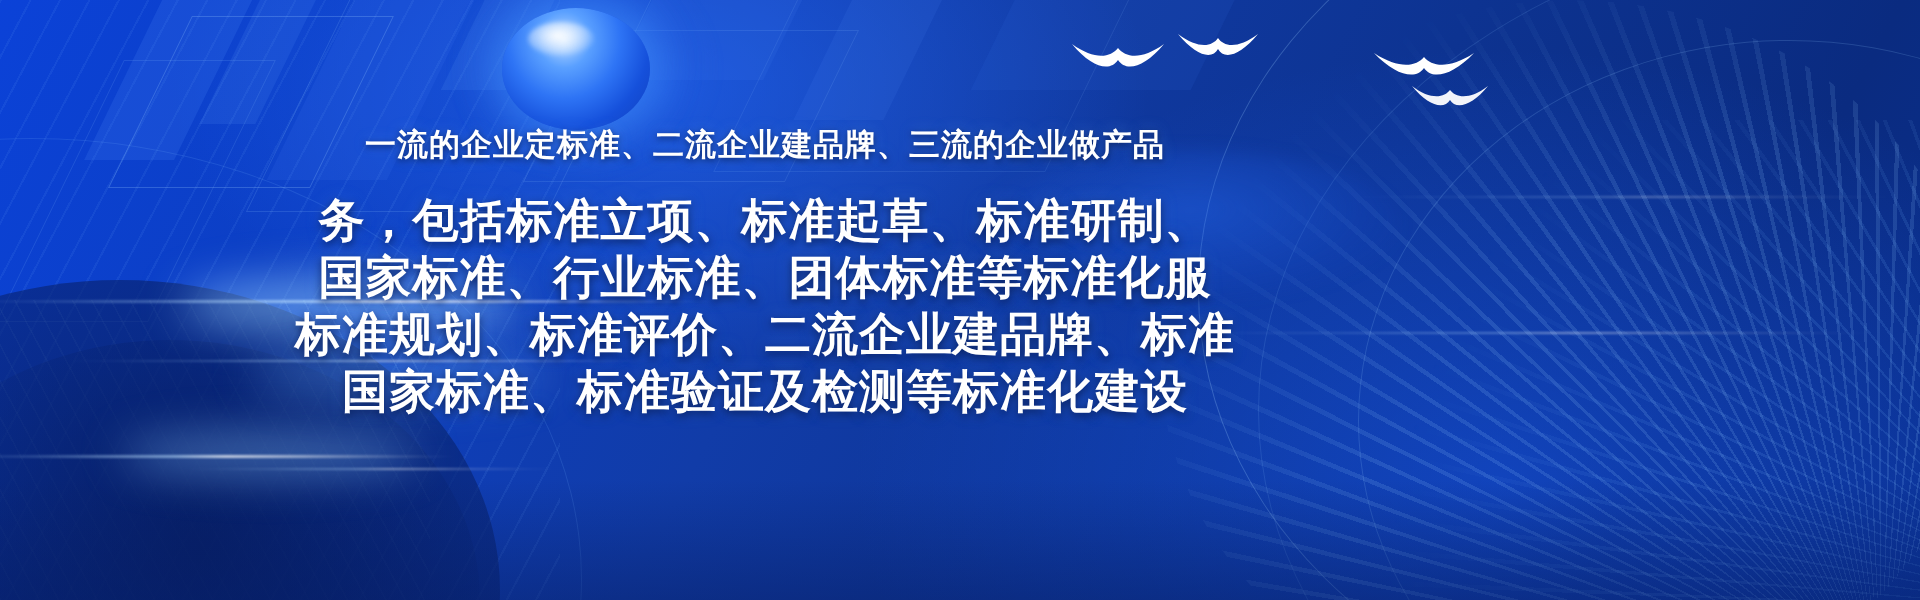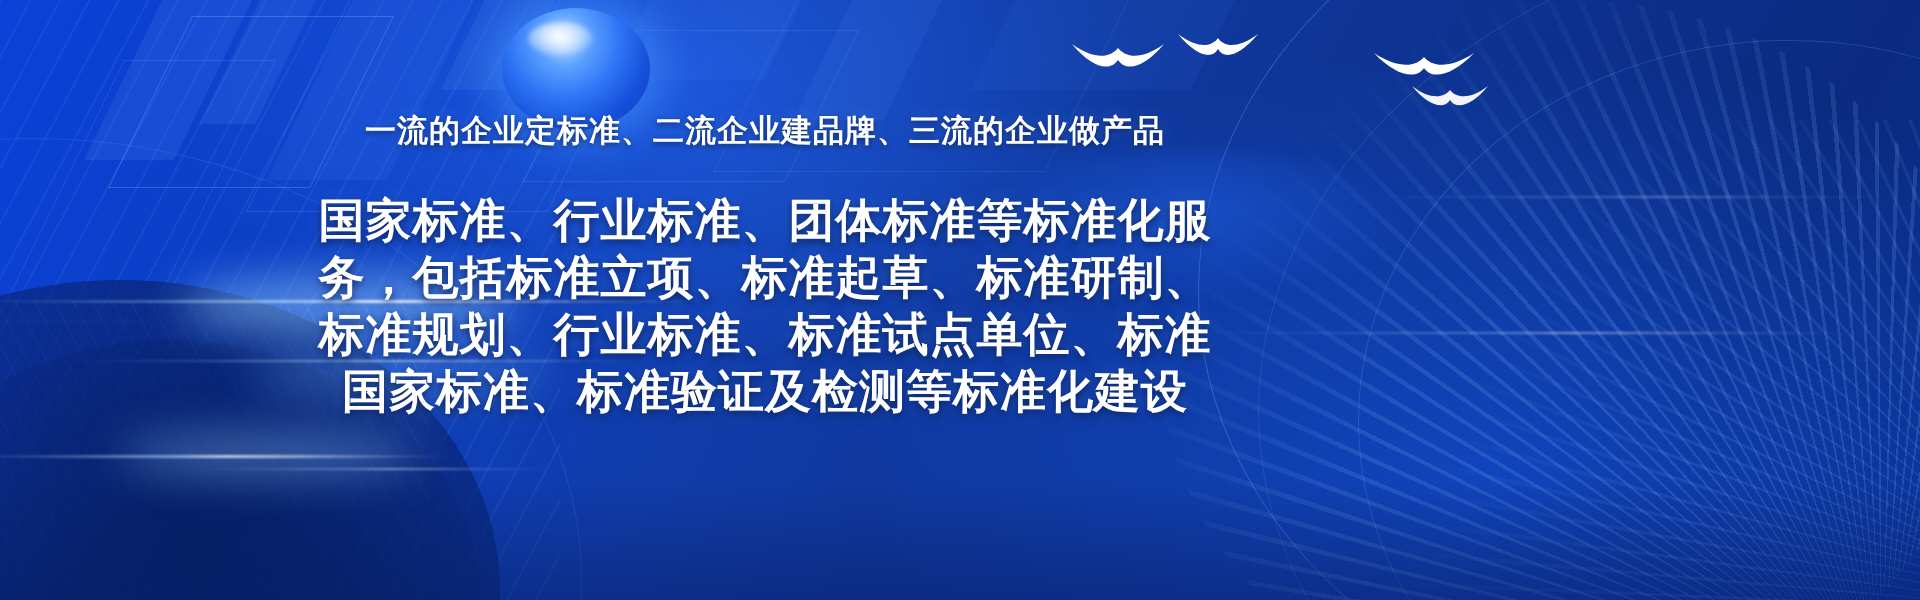--- a/index.html
+++ b/index.html
@@ -124,21 +124,21 @@
     filter:blur(8px);
   }
 
   
   .gull{position:absolute;}
   .gull svg{display:block;}
 
   
   .text-wrap{position:absolute;left:0;top:0;width:1920px;height:600px;}
   .headline{
-    position:absolute;left:0;top:110px;width:1530px;text-align:center;
+    position:absolute;left:0;top:124px;width:1530px;text-align:center;
     font-size:31px;font-weight:bold;color:#ffffff;letter-spacing:1px;
     text-shadow:0 2px 6px rgba(4,24,80,0.85), 0 0 14px rgba(90,160,255,0.45);
     white-space:nowrap;
   }
   .body-block{
     position:absolute;left:0;top:192px;width:1530px;text-align:center;
   }
   .body-line{
     font-size:46px;font-weight:bold;color:#ffffff;line-height:57px;letter-spacing:1px;
     text-shadow:0 3px 9px rgba(4,22,78,0.9), 0 0 16px rgba(80,150,255,0.40);
@@ -213,20 +213,20 @@
   </div>
   <div class="gull" style="left:1410px;top:82px;">
     <svg width="80" height="30" viewBox="0 0 80 30">
       <path d="M2 4 C18 24 34 28 40 18 C46 28 62 24 78 4 C60 18 46 16 40 8 C34 16 20 18 2 4 Z" fill="#ffffff" opacity="0.95"></path>
     </svg>
   </div>
 
   <div class="text-wrap">
     <div class="headline">一流的企业定标准、二流企业建品牌、三流的企业做产品</div>
     <div class="body-block">
+      <div class="body-line">务，包括标准立项、标准起草、标准研制、</div>
       <div class="body-line">国家标准、行业标准、团体标准等标准化服</div>
-      <div class="body-line">务，包括标准立项、标准起草、标准研制、</div>
-      <div class="body-line">标准规划、行业标准、标准试点单位、标准</div>
+      <div class="body-line">标准规划、标准评价、二流企业建品牌、标准</div>
       <div class="body-line">国家标准、标准验证及检测等标准化建设</div>
     </div>
   </div>
 
 </div>
 
 </body></html>

